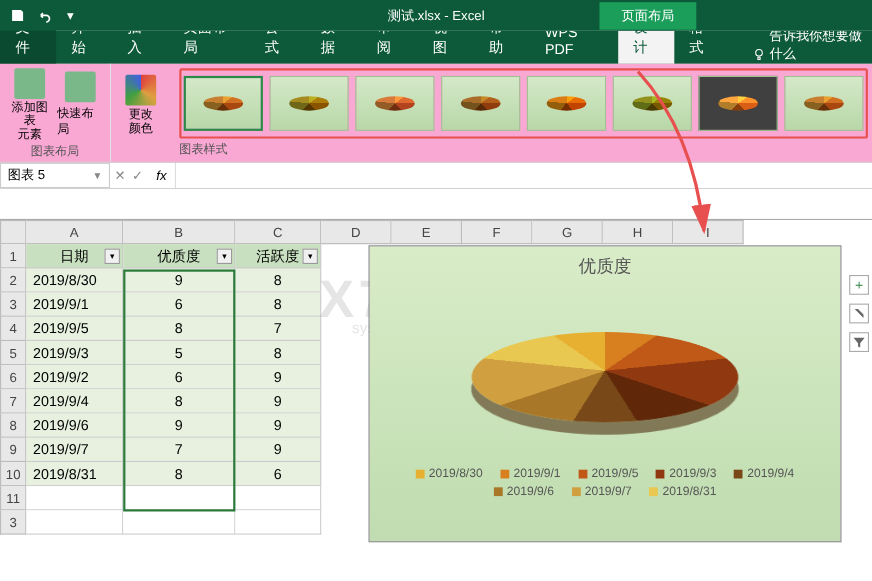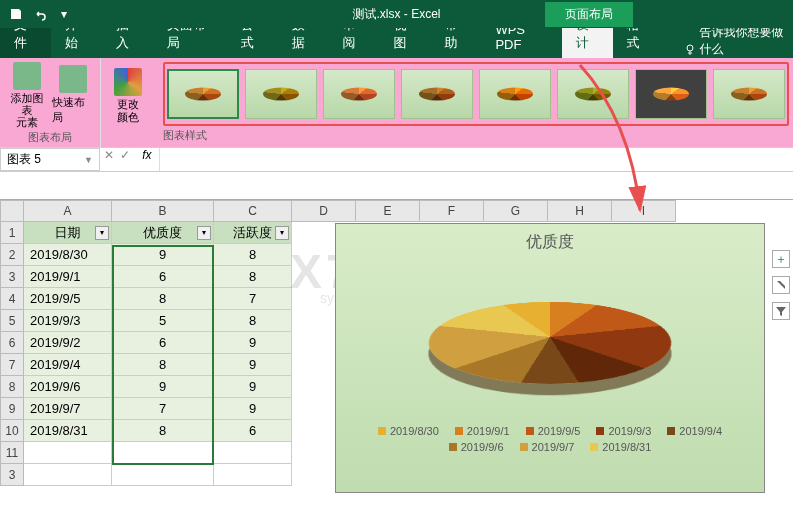--- a/index.html
+++ b/index.html
@@ -31,21 +31,21 @@
 .styles-row { display: flex; gap: 6px; flex: 1; align-items: center; border: 2px solid #e85050; padding: 2px; border-radius: 2px; position: relative; }
 .style-thumb { width: 72px; height: 50px; background: linear-gradient(180deg, #d4e8c8, #b8d8a8); border: 1px solid #a0c090; cursor: pointer; display: flex; align-items: center; justify-content: center; position: relative; }
 .style-thumb.sel { border: 2px solid #2a8a4a; }
 .mini-pie { width: 36px; height: 22px; border-radius: 50%; background: conic-gradient(#e8a030 0 40deg, #d07020 40deg 90deg, #a84810 90deg 150deg, #683008 150deg 210deg, #886020 210deg 280deg, #c88030 280deg 360deg); transform: scaleY(0.6); }
 .style-thumb.dark { background: #404040; }
 
 
 .arrow { position: absolute; top: 60px; left: 570px; width: 180px; height: 160px; pointer-events: none; z-index: 100; }
 
 
-.formula-bar { height: 24px; border-bottom: 1px solid #ccc; display: flex; align-items: flex-start; font-size: 12px; }
+.formula-bar { height: 24px; border-bottom: 1px solid #ccc; display: flex; align-items: center; font-size: 12px; }
 .name-box { width: 100px; border: 1px solid #ccc; padding: 2px 6px; background: #fff; display: flex; justify-content: space-between; align-items: center; }
 .fb-btns { display: flex; padding: 0 4px; gap: 6px; color: #888; }
 .fx { font-style: italic; padding: 0 8px; }
 
 
 .spacer { height: 28px; border-bottom: 1px solid #aaa; background: #fff; }
 
 
 .grid-area { display: flex; position: relative; }
 .col-headers { display: flex; height: 22px; }

